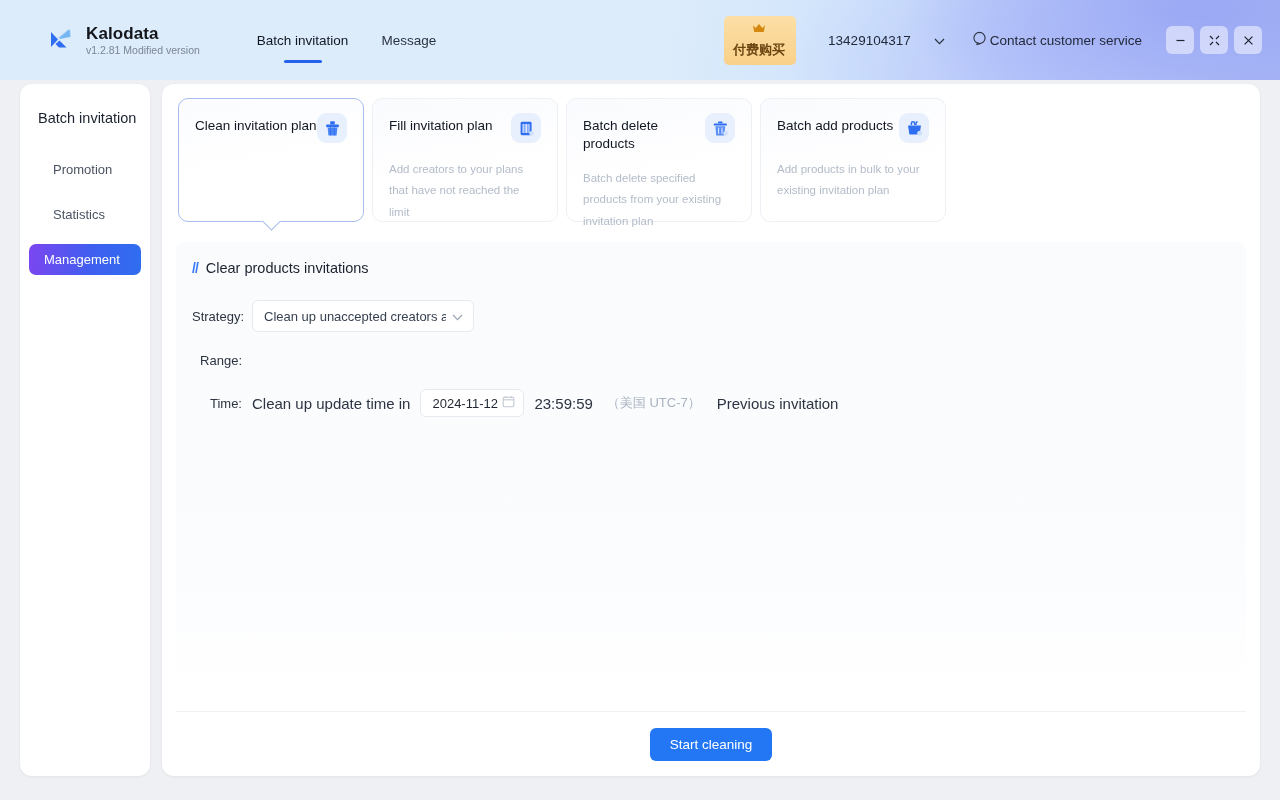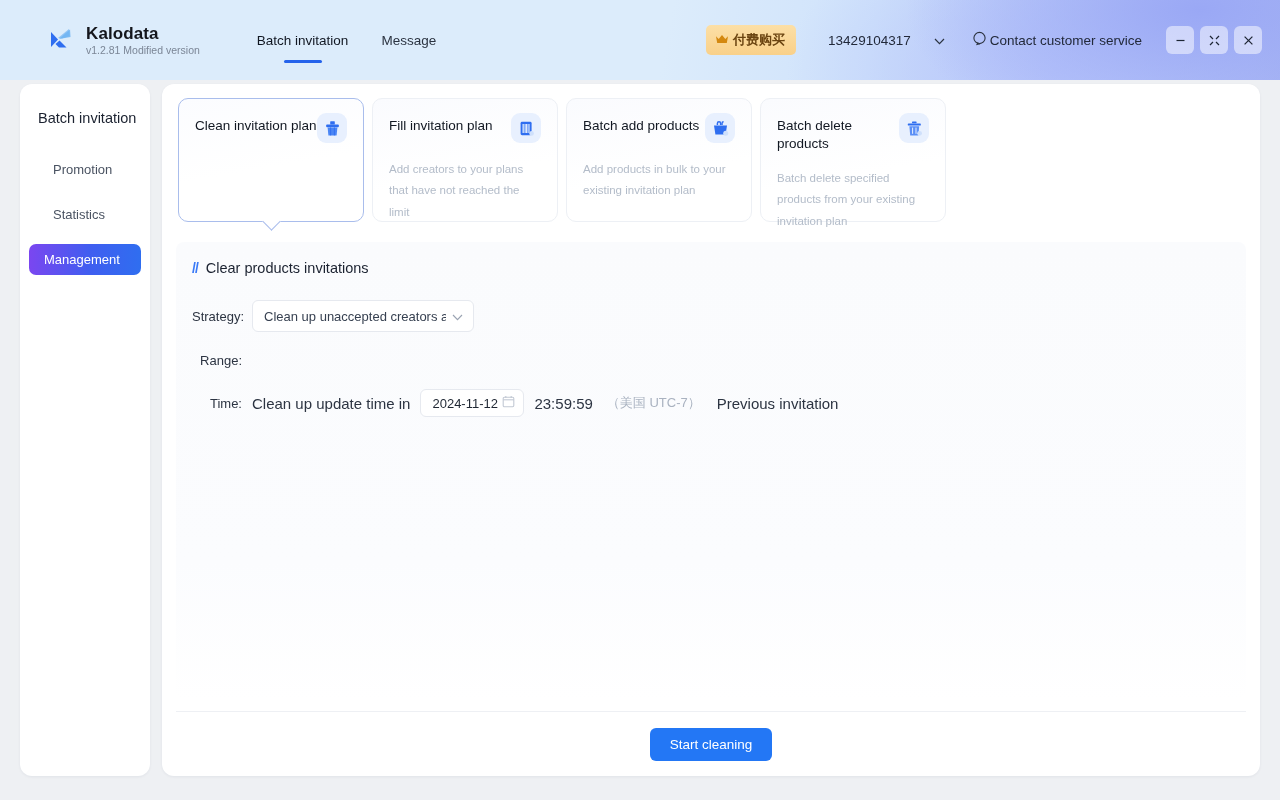--- a/index.html
+++ b/index.html
@@ -99,20 +99,21 @@
     align-items: center;
     gap: 4px;
     background: linear-gradient(180deg, #fcdfa6 0%, #f9d089 100%);
     color: #6b4410;
     font-size: 13px;
     font-weight: bold;
     border-radius: 5px;
     padding: 6px 11px 6px 9px;
     cursor: pointer;
     white-space: nowrap;
+    flex-direction: column;
   }
 
   .acct {
     display: flex;
     align-items: flex-start;
     gap: 23px;
     font-size: 13.5px;
     color: #22293a;
     margin-left: 32px;
     cursor: pointer;
@@ -479,47 +480,47 @@
             <rect x="10.2" y="4" width="1.5" height="9" fill="#bcd4fb"></rect>
             <circle cx="13.6" cy="13.4" r="2.3" fill="#cfe0fb"></circle>
           </svg>
         </div>
       </div>
       <div class="card-desc">Add creators to your plans that have not reached the limit</div>
     </div>
 
     <div class="card">
       <div class="card-head">
-        <div class="card-title">Batch add products</div>
-        <div class="card-icon">
-          <svg width="17" height="17" viewBox="0 0 17 17">
-            <path d="M5.4 5 L5.4 3.4 A1.6 1.6 0 0 1 7 1.8 A1.6 1.6 0 0 1 8.6 3.4 L8.6 5" stroke="#2f6ef0" stroke-width="1.5" fill="none"></path>
-            <path d="M10 5 L10 3.4 A1.6 1.6 0 0 1 11.6 1.8" stroke="#2f6ef0" stroke-width="1.5" fill="none"></path>
-            <path d="M2 5.6 L15 5.6 L13.6 14.6 L3.4 14.6 Z" fill="#2f6ef0"></path>
-            <circle cx="13.7" cy="13.3" r="2.5" fill="#cfe0fb"></circle>
-          </svg>
-        </div>
-      </div>
-      <div class="card-desc">Add products in bulk to your existing invitation plan</div>
-    </div>
-
-    <div class="card">
-      <div class="card-head">
         <div class="card-title">Batch delete products</div>
         <div class="card-icon">
           <svg width="17" height="17" viewBox="0 0 17 17">
             <rect x="1.8" y="3.4" width="13" height="2.2" rx="0.7" fill="#2f6ef0"></rect>
             <rect x="6" y="1.4" width="4.6" height="1.8" rx="0.6" fill="#2f6ef0"></rect>
             <path d="M3.4 6.2 L13.2 6.2 L12.4 15.4 L4.2 15.4 Z" fill="#5b8ff6"></path>
             <path d="M6.6 7.6 L6.6 13.8 M10 7.6 L10 13.8" stroke="#e8f0fe" stroke-width="1"></path>
             <circle cx="13.6" cy="13.3" r="2.4" fill="#cfe0fb"></circle>
           </svg>
         </div>
       </div>
       <div class="card-desc">Batch delete specified products from your existing invitation plan</div>
+    </div>
+
+    <div class="card">
+      <div class="card-head">
+        <div class="card-title">Batch add products</div>
+        <div class="card-icon">
+          <svg width="17" height="17" viewBox="0 0 17 17">
+            <path d="M5.4 5 L5.4 3.4 A1.6 1.6 0 0 1 7 1.8 A1.6 1.6 0 0 1 8.6 3.4 L8.6 5" stroke="#2f6ef0" stroke-width="1.5" fill="none"></path>
+            <path d="M10 5 L10 3.4 A1.6 1.6 0 0 1 11.6 1.8" stroke="#2f6ef0" stroke-width="1.5" fill="none"></path>
+            <path d="M2 5.6 L15 5.6 L13.6 14.6 L3.4 14.6 Z" fill="#2f6ef0"></path>
+            <circle cx="13.7" cy="13.3" r="2.5" fill="#cfe0fb"></circle>
+          </svg>
+        </div>
+      </div>
+      <div class="card-desc">Add products in bulk to your existing invitation plan</div>
     </div>
 
   </div>
 
   <div class="panel">
 
     <div class="panel-title">
       <span class="slashes">//</span>
       <span>Clear products invitations</span>
     </div>

